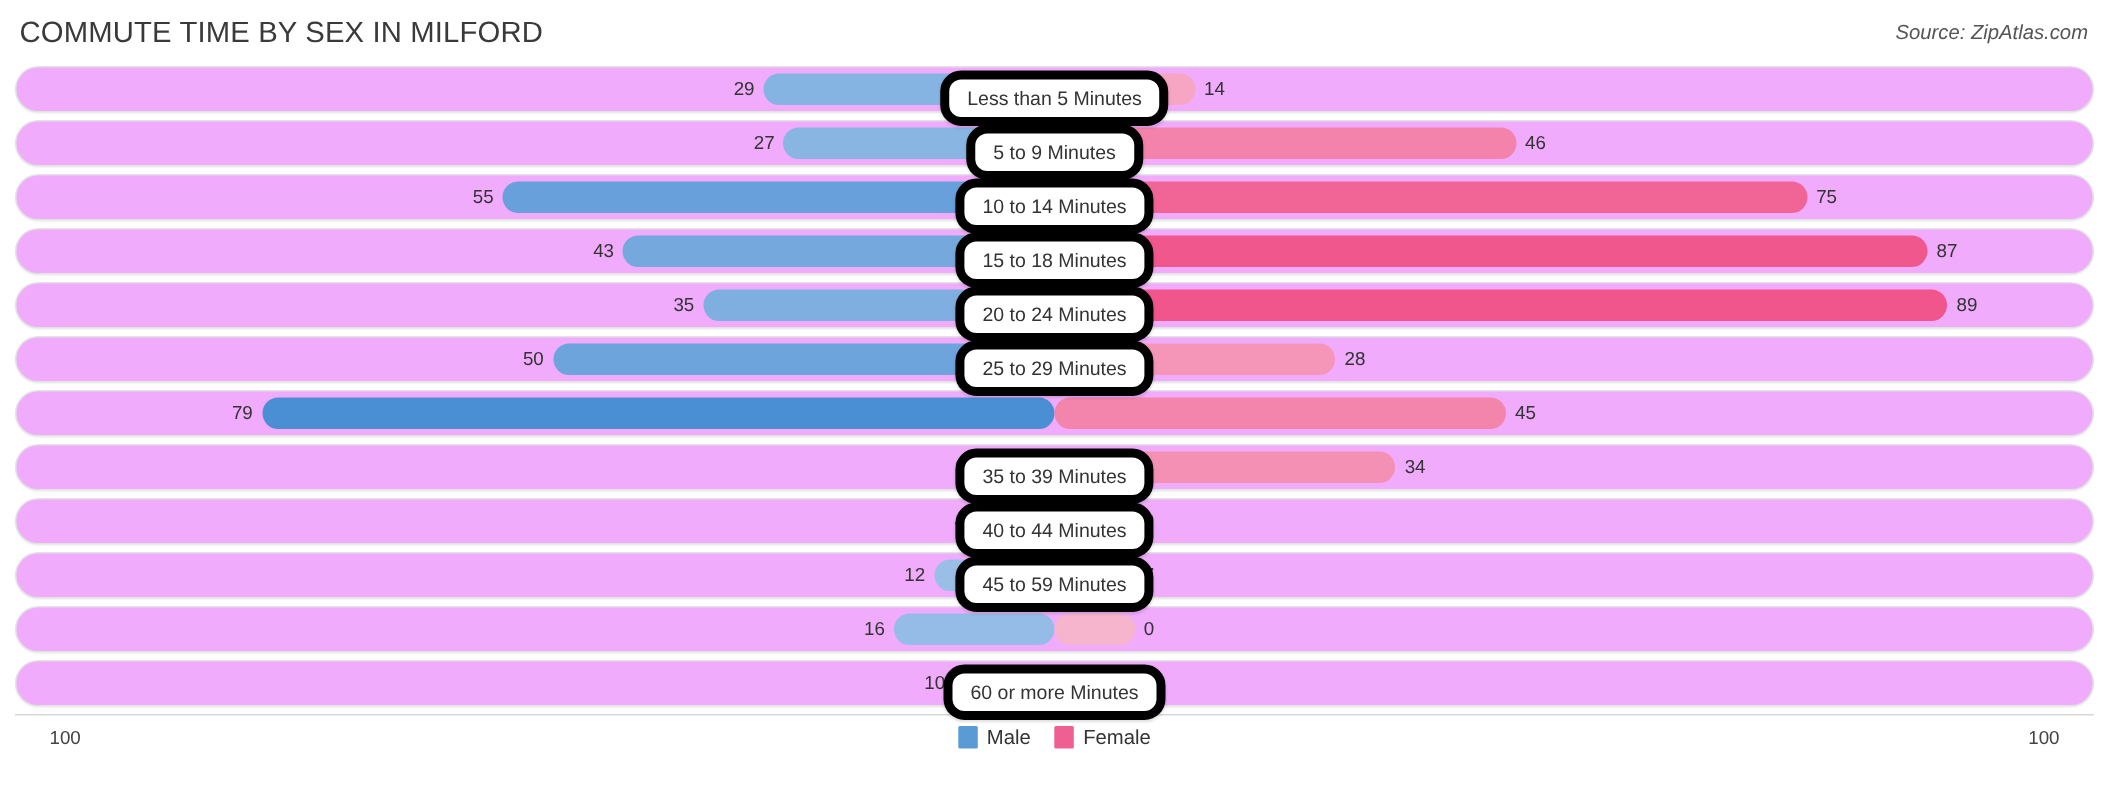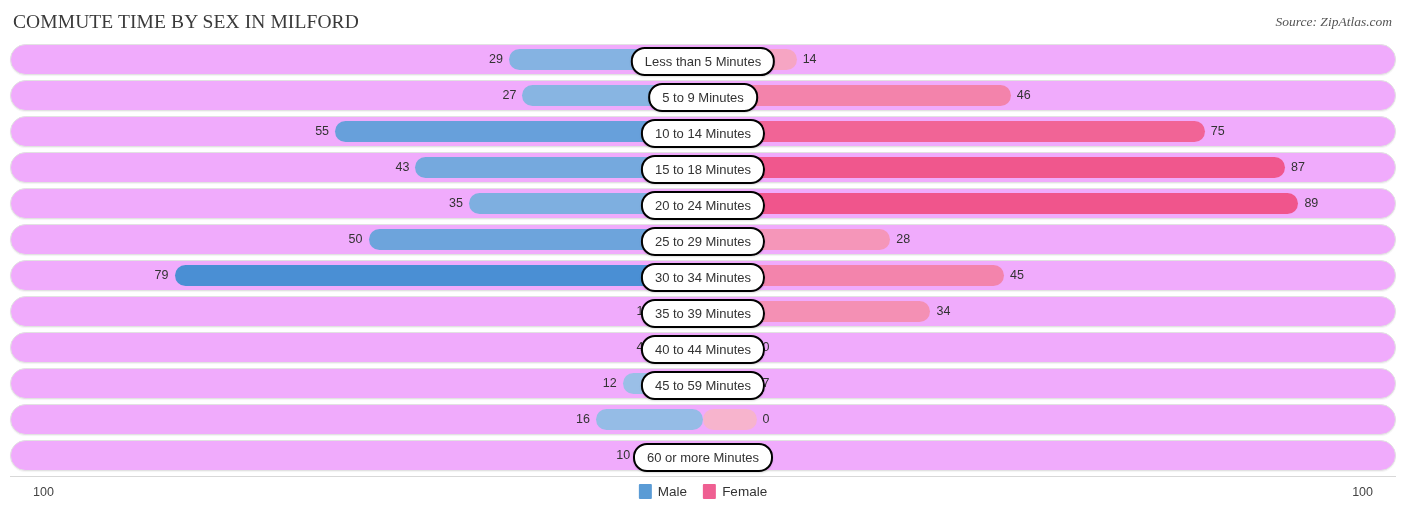--- a/index.html
+++ b/index.html
@@ -13,21 +13,20 @@
     font-family: "Liberation Sans", sans-serif;
     color: #333333;
     overflow: hidden;
     position: relative;
   }
 
   
   .header {
     position: relative;
     height: 44px;
-    font-family: Liberation Serif, serif;
   }
   .chart-title {
     position: absolute;
     left: 13px;
     top: 11px;
     font-size: 19.5px;
     font-weight: 400;
     color: #3a3a3a;
     letter-spacing: .1px;
     white-space: nowrap;
@@ -88,21 +87,21 @@
 
   .cat-pill {
     position: absolute;
     left: 50%;
     transform: translateX(-50%);
     top: 2px;
     height: 25px;
     line-height: 25px;
     padding: 0 12px;
     background: #ffffff;
-    border: 2px solid #000000;
+    border: 6px solid #000000;
     border-radius: 14px;
     font-size: 13px;
     color: #333333;
     white-space: nowrap;
     box-shadow: 0 1px 2px rgba(0,0,0,.13);
     z-index: 4;
   }
 
   
   .footer {
@@ -207,21 +206,20 @@
         <div class="bar-value female" style="left: 64%; right: 0px; padding-left: 6px;">28</div>
         <div class="cat-pill">25 to 29 Minutes</div>
       </div>
     </div>
     <div class="row">
       <div class="row-inner">
         <div class="bar male" style="width: 39.5%; background: rgb(74, 143, 212);"></div>
         <div class="bar female" style="width: 22.5%; background: rgb(243, 132, 172);"></div>
         <div class="bar-value male" style="right: 89.5%; left: 0px; padding-right: 6px;">79</div>
         <div class="bar-value female" style="left: 72.5%; right: 0px; padding-left: 6px;">45</div>
-        <div class="cat-pill">30 to 34 Minutes</div>
       </div>
     </div>
     <div class="row">
       <div class="row-inner">
         <div class="bar male" style="width: 4%; background: rgb(167, 199, 234);"></div>
         <div class="bar female" style="width: 17%; background: rgb(244, 144, 180);"></div>
         <div class="bar-value male" style="right: 54%; left: 0px; padding-right: 6px;">1</div>
         <div class="bar-value female" style="left: 67%; right: 0px; padding-left: 6px;">34</div>
         <div class="cat-pill">35 to 39 Minutes</div>
       </div>

